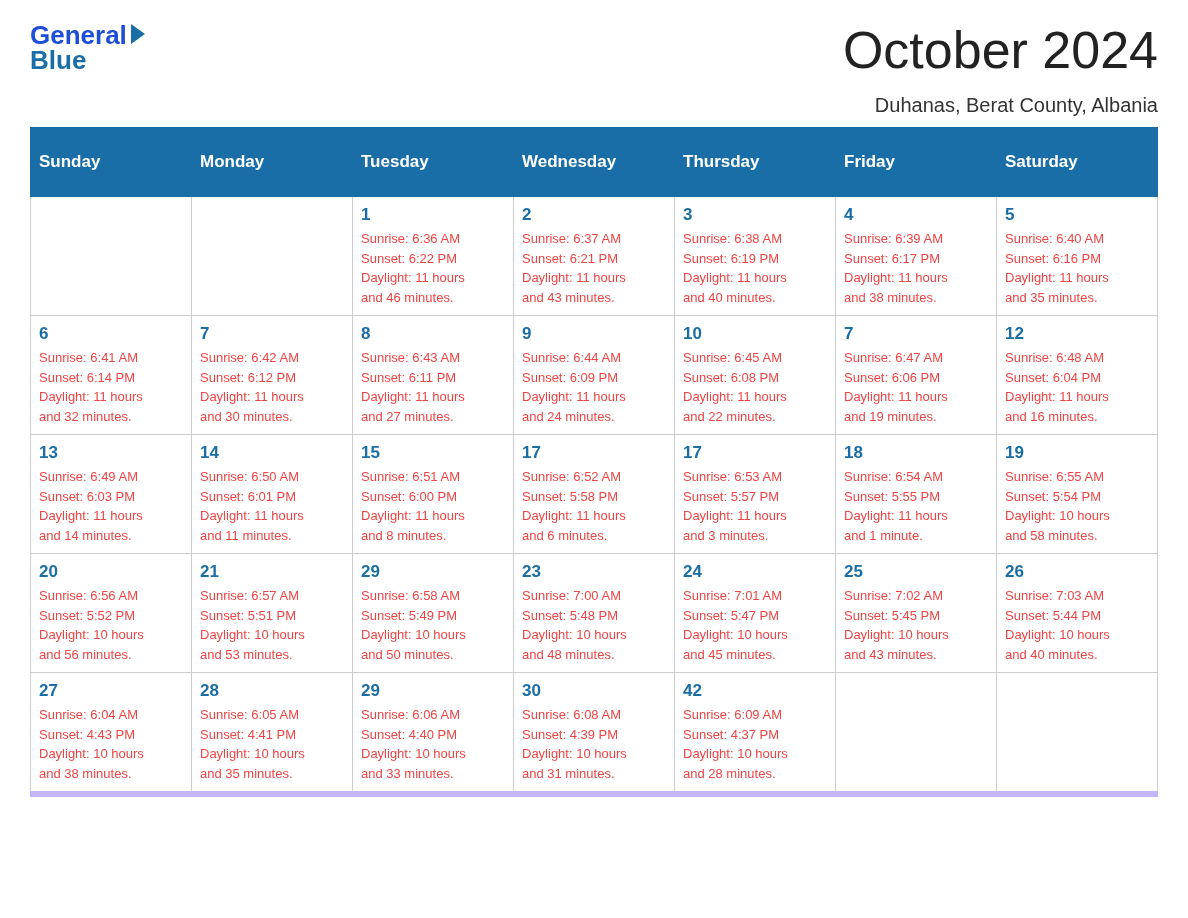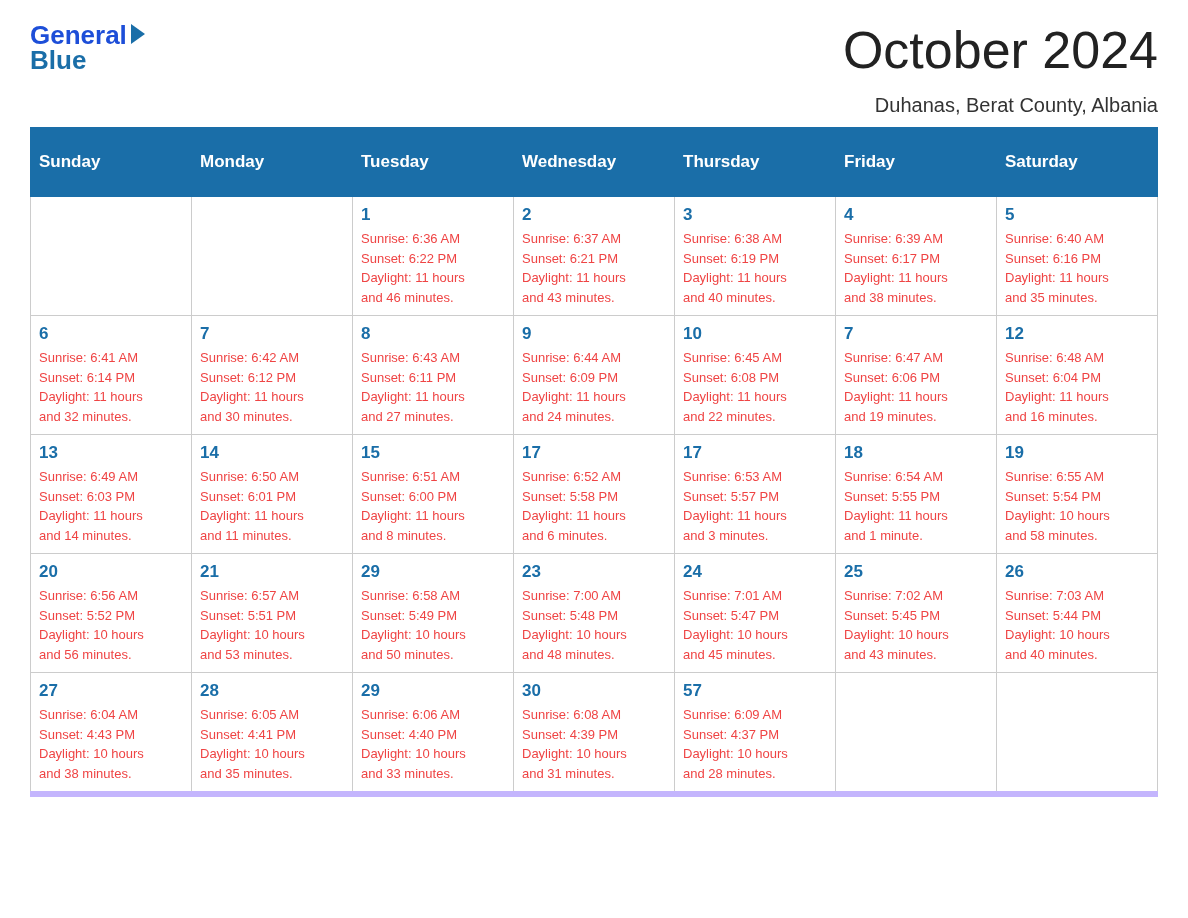--- a/index.html
+++ b/index.html
@@ -251,20 +251,20 @@
         </td>
         <td>
           <span class="day-num">29</span>
           <div class="day-info">Sunrise: 6:06 AM<br>Sunset: 4:40 PM<br>Daylight: 10 hours<br>and 33 minutes.</div>
         </td>
         <td>
           <span class="day-num">30</span>
           <div class="day-info">Sunrise: 6:08 AM<br>Sunset: 4:39 PM<br>Daylight: 10 hours<br>and 31 minutes.</div>
         </td>
         <td>
-          <span class="day-num">57</span>
+          <span class="day-num">42</span>
           <div class="day-info">Sunrise: 6:09 AM<br>Sunset: 4:37 PM<br>Daylight: 10 hours<br>and 28 minutes.</div>
         </td>
         <td class="empty-cell"></td>
         <td class="empty-cell"></td>
       </tr>
     </tbody>
 </table>
 
 </body></html>

